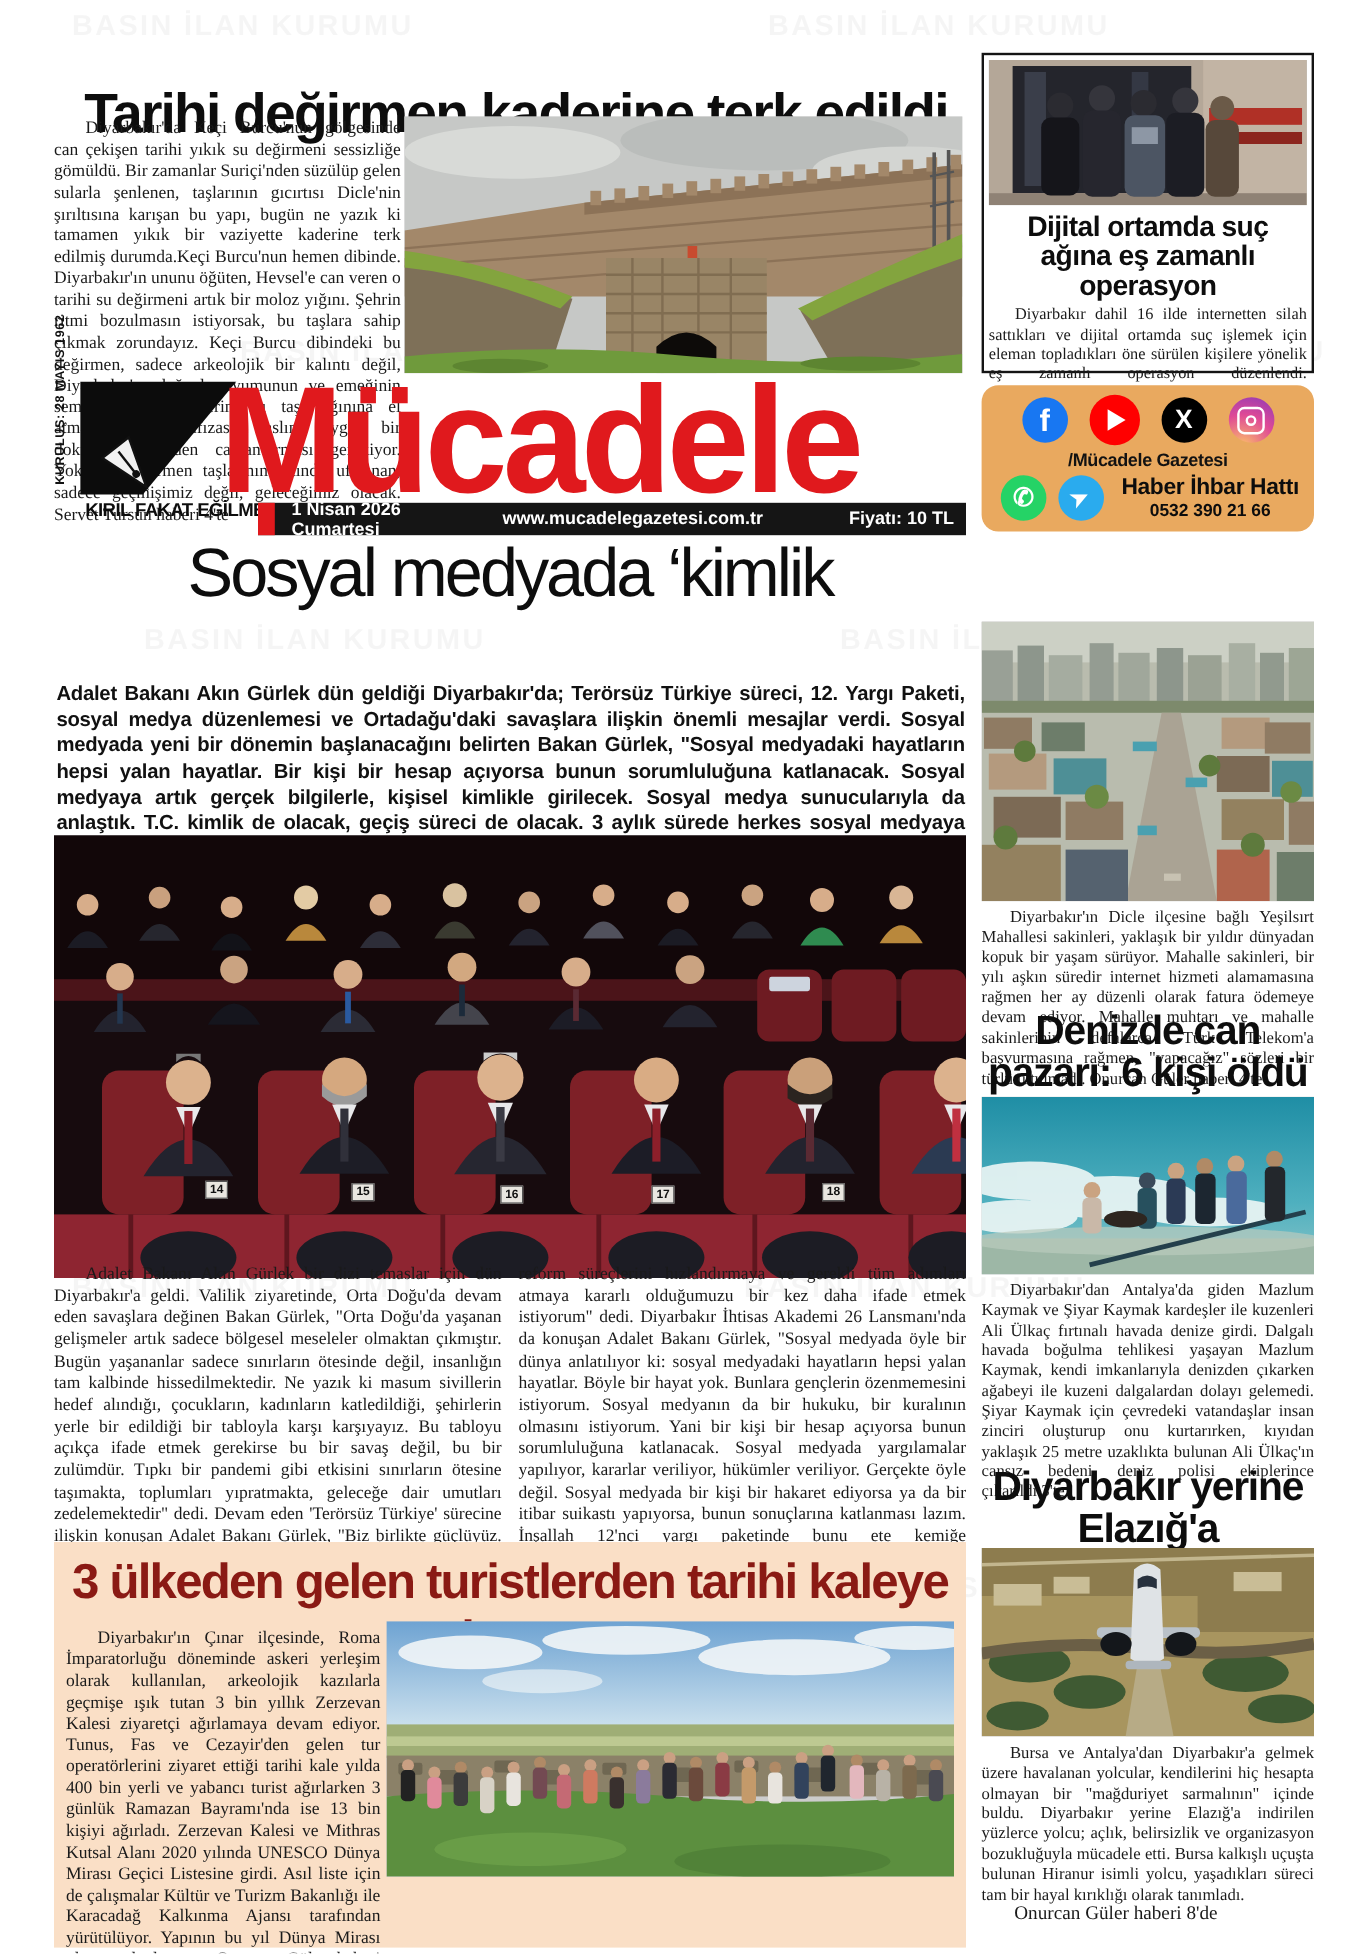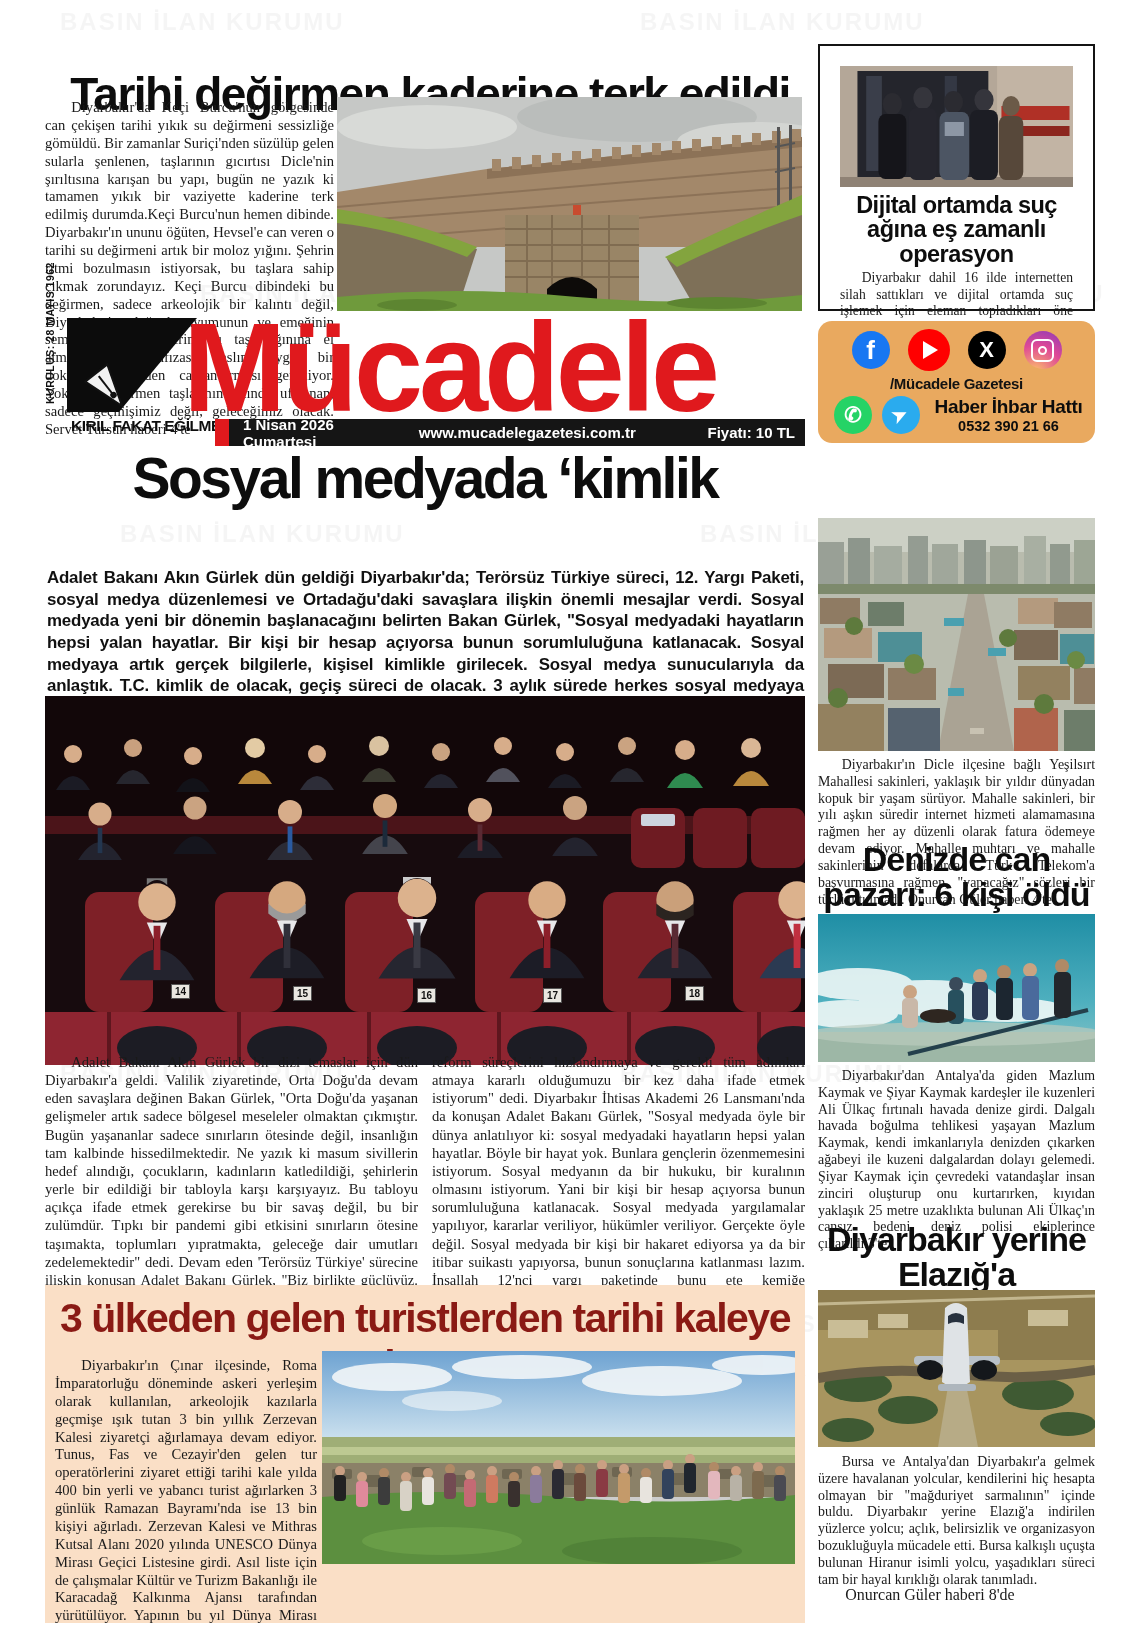--- a/index.html
+++ b/index.html
@@ -11,21 +11,21 @@
   .just{text-align:justify;}
   .headline{font-weight:700;color:#0d0d0d;letter-spacing:-1px;line-height:1.0;}
   .photo{position:absolute;overflow:hidden;background:#ccc;}
   .photo svg{display:block;width:100%;height:100%;}
   .wm{position:absolute;font-weight:700;color:#8a8a8a;opacity:0.08;font-size:24px;
       letter-spacing:2px;pointer-events:none;white-space:nowrap;}
   
   .top-headline{left:50px;top:40px;width:760px;font-size:46px;text-align:center;letter-spacing:-1.5px;}
   .top-body{left:45px;top:99px;width:289px;font-size:14.6px;line-height:1.225;text-indent:1.8em;}
   
-  .digital-box{left:818px;top:44px;width:277px;height:267px;border:2px solid #141414;background:#fff;box-sizing:border-box;padding:20px;}
+  .digital-box{left:818px;top:44px;width:277px;height:267px;border:2px solid #141414;background:#fff;box-sizing:border-box;padding:4px;}
   .digital-headline{font-size:23.5px;font-weight:700;text-align:center;line-height:1.04;letter-spacing:-0.5px;margin-top:6px;color:#0d0d0d;}
   .digital-body{font-size:13.6px;line-height:1.2;text-indent:1.6em;margin-top:4px;}
   
   .masthead{left:45px;top:318px;width:1050px;height:130px;}
   .founded-vert{position:absolute;left:-1px;top:86px;transform:rotate(-90deg);transform-origin:left top;
       font-size:10.5px;font-weight:700;letter-spacing:0.5px;color:#111;white-space:nowrap;}
   .logo-shape{position:absolute;left:12px;top:0px;width:160px;height:100px;}
   .slogan{position:absolute;left:26px;top:99px;font-size:15.5px;font-weight:700;color:#0d0d0d;letter-spacing:-0.5px;}
   .masthead-title{position:absolute;left:138px;top:-22px;font-size:124px;font-weight:700;color:#e0191d;
       letter-spacing:-4px;transform:scaleY(1.02);}
@@ -49,21 +49,21 @@
   .ig-dotc{position:absolute;left:5px;top:5px;width:9px;height:9px;border:2px solid #fff;border-radius:50%;box-sizing:border-box;}
   .social-handle{text-align:center;font-size:15px;font-weight:700;color:#121212;margin-top:4px;letter-spacing:-0.3px;}
   .tip-strip{display:flex;align-items:center;gap:10px;background:transparent;margin-top:4px;padding-left:8px;}
   .ic-wa{background:#25D366;font-size:21px;}
   .ic-tg{background:#2AABEE;}
   .tg-plane{display:block;transform:rotate(-25deg);font-size:18px;margin-left:-2px;}
   .tip-text{flex:1;text-align:center;color:#0d0d0d;}
   .tip-label{font-size:19px;font-weight:700;letter-spacing:-0.3px;}
   .tip-number{font-size:14.5px;font-weight:700;}
   
-  .main-headline{left:45px;top:450px;width:760px;text-align:center;font-size:57px;font-weight:700;
+  .main-headline{left:45px;top:450px;width:760px;text-align:center;font-size:57px;font-weight:400;
       color:#0d0d0d;letter-spacing:-2.5px;line-height:1.0;}
   .main-lead{left:47px;top:567px;width:757px;font-size:16.9px;font-weight:700;line-height:1.28;
       color:#111;letter-spacing:-0.2px;}
   .main-photo{left:45px;top:676px;width:760px;height:369px;margin-top:20px;}
   .seat-plate{position:absolute;background:#e9e6e0;color:#111;border:1px solid #555;
       font-size:10px;font-weight:700;padding:0 3px;line-height:13px;}
   .main-cols{left:45px;top:1053px;width:760px;display:flex;gap:14px;}
   .main-col{width:373px;font-size:14.6px;line-height:1.245;text-indent:1.8em;}
   .main-col.c2{text-indent:0;}
   

